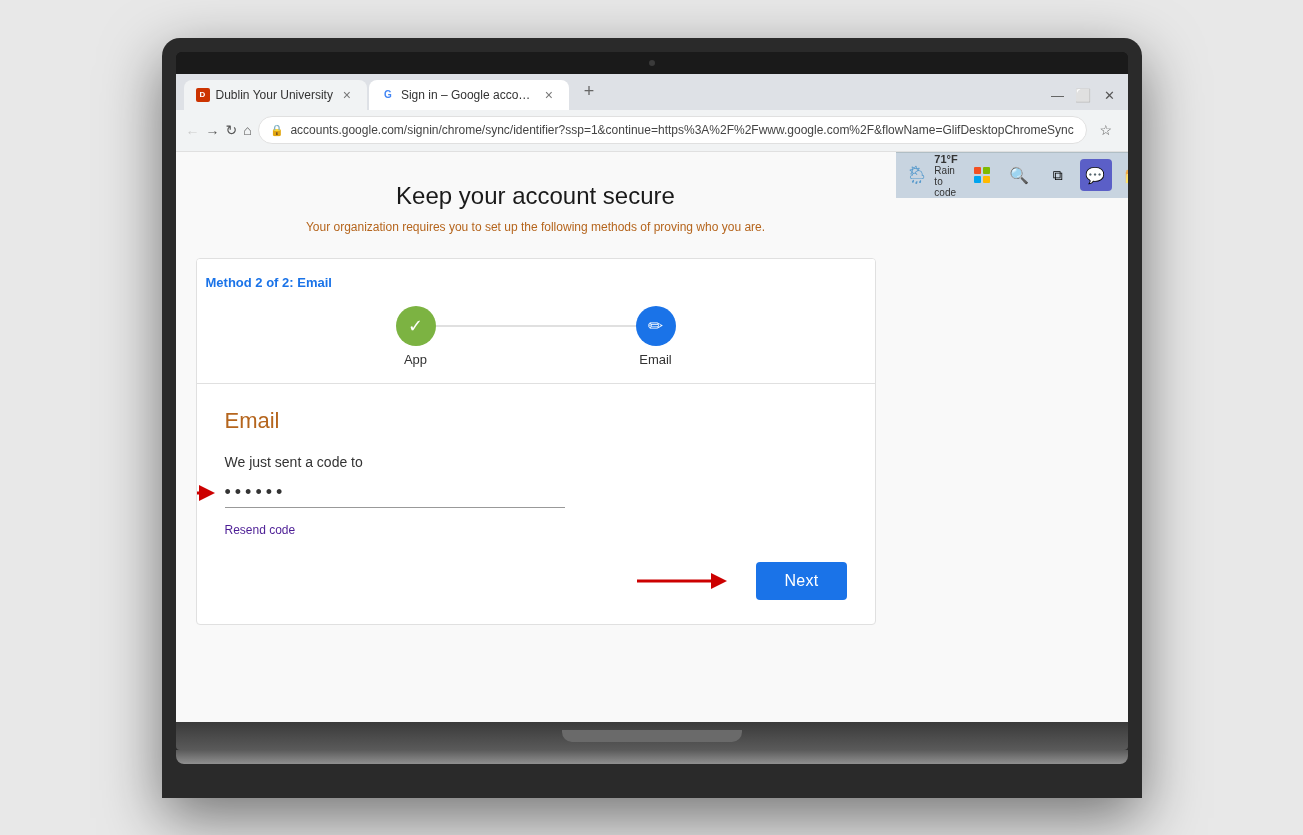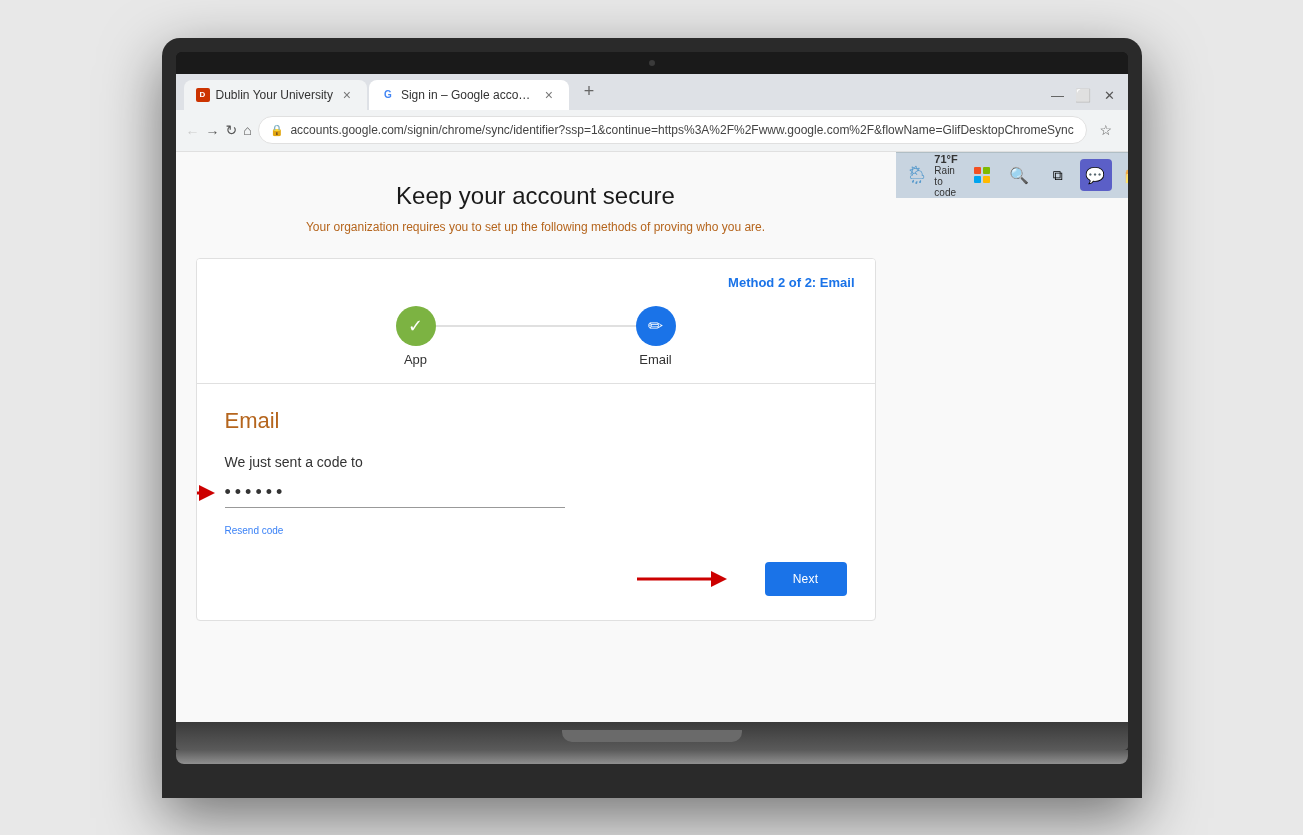--- a/index.html
+++ b/index.html
@@ -257,22 +257,22 @@
     
     .card {
       width: 680px;
       background: white;
       border: 1px solid #e0e0e0;
       border-radius: 4px;
       overflow: hidden;
     }
 
     .method-header {
-      padding: 16px 20px;
-      text-align: right;
+      padding: 16px 9px;
+      text-align: left;
       border-bottom: 1px solid #e0e0e0;
       background: white;
     }
 
     .method-label {
       font-size: 13px;
       font-weight: 600;
       color: #1a73e8;
       margin-bottom: 16px;
     }
@@ -369,22 +369,22 @@
       border-bottom: 1px solid #999;
       font-size: 18px;
       color: #333;
       padding: 4px 0;
       letter-spacing: 4px;
       outline: none;
       background: transparent;
     }
 
     .resend-link {
-      font-size: 10px;
-      color: #3b82f6;
+      font-size: 12px;
+      color: #4c1d95;
       text-decoration: none;
       cursor: pointer;
       display: inline-block;
     }
 
     .action-row {
       display: flex;
       justify-content: flex-end;
       margin-top: 24px;
       padding: 0;
@@ -400,21 +400,21 @@
       align-items: center;
       color: #cc0000;
     }
 
     .next-btn {
       background: #1a73e8;
       color: white;
       border: none;
       border-radius: 4px;
       padding: 10px 28px;
-      font-size: 12px;
+      font-size: 16px;
       font-weight: 500;
       cursor: pointer;
       letter-spacing: 0.3px;
     }
 
     
     .taskbar {
       height: 46px;
       background: #c8d4e0;
       display: flex;

